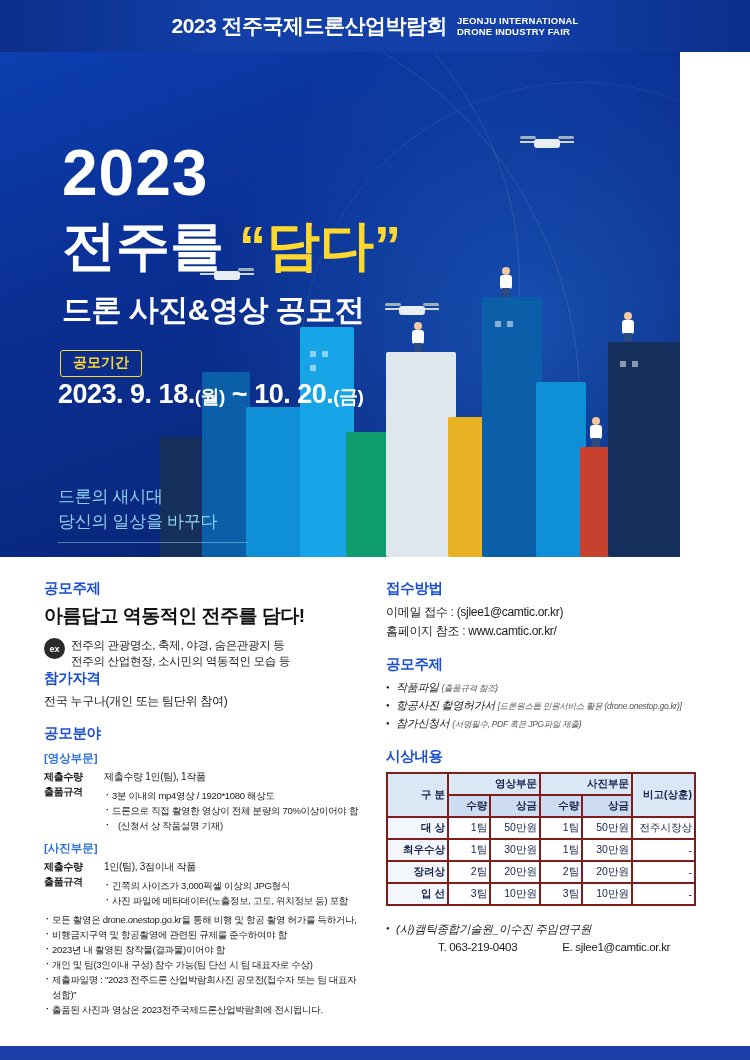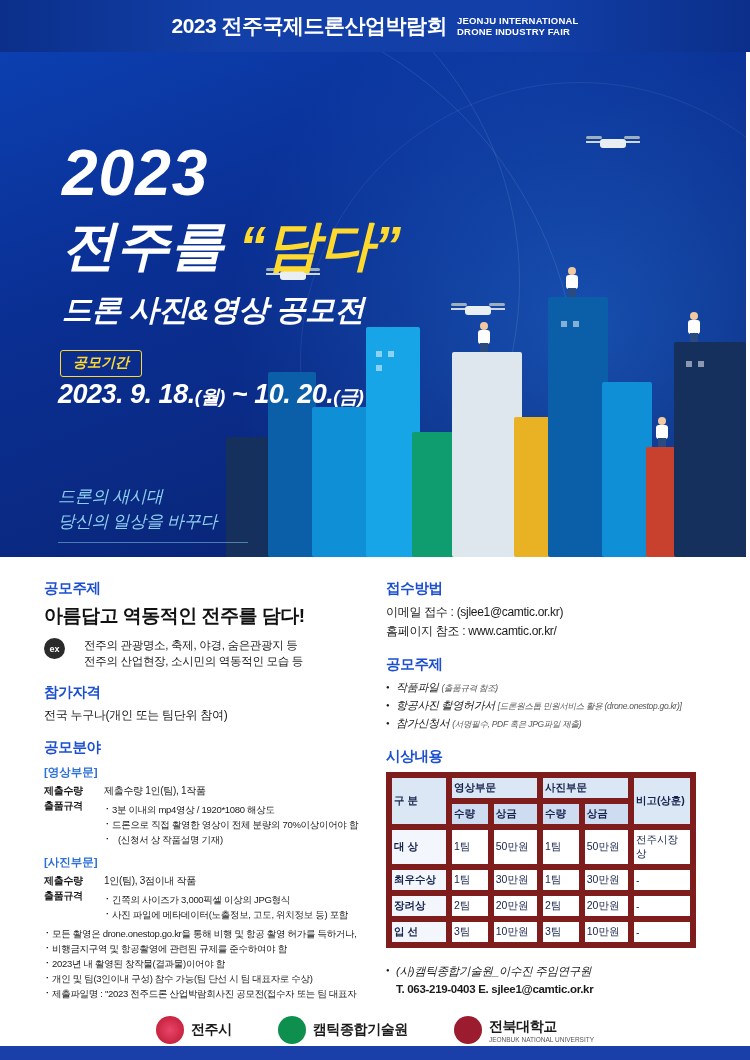--- a/index.html
+++ b/index.html
@@ -27,26 +27,25 @@
     color: #ffffff; font-size: 21px; font-weight: bold; letter-spacing: -0.5px;
   }
   .topbar-sub {
     color: #ffffff; font-size: 9.5px; line-height: 11px; font-weight: bold;
     letter-spacing: 0.2px;
   }
 
   
   .hero {
     position: relative;
-    width: 746px; height: 505px;
+    width: 680px; height: 505px;
     background:
       radial-gradient(circle at 78% 55%, rgba(34,110,210,0.55) 0%, rgba(10,40,120,0) 55%),
       linear-gradient(160deg,#0c3fb0 0%, #0a2f93 35%, #0a2a85 60%, #071f66 100%);
     overflow: hidden;
-    font-style: italic;
   }
   .hero-arcs {
     position: absolute; left: -180px; top: -120px;
     width: 700px; height: 700px;
     border-radius: 50%;
     border: 1px solid rgba(255,255,255,0.10);
   }
   .hero-arcs.b { left: -240px; top: -60px; width: 820px; height: 820px; }
   .hero-arcs.c { left: 300px; top: 30px; width: 560px; height: 560px; border-color: rgba(255,255,255,0.07); }
 
@@ -125,21 +124,21 @@
   .col-right { width: 330px; }
 
   .h-blue {
     color: #1b4fd0; font-size: 14.5px; font-weight: bold; letter-spacing: -0.3px;
     margin-bottom: 5px;
   }
   .h-black-lg {
     color: #111; font-size: 19px; font-weight: bold; letter-spacing: -0.5px;
     margin-bottom: 8px;
   }
-  .ex-row { display: flex; align-items: flex-start; gap: 19px; margin-bottom: 14px; }
+  .ex-row { display: flex; align-items: flex-start; gap: 6px; }
   .ex-badge {
     flex: 0 0 auto; width: 21px; height: 21px; border-radius: 50%;
     background: #2b2b2b; color: #fff; font-size: 9px; font-weight: bold;
     display: flex; align-items: center; justify-content: center; margin-top: 1px;
   }
   .ex-text { font-size: 11.5px; color: #222; line-height: 16px; letter-spacing: -0.3px; }
   .plain { font-size: 12px; color: #1a1a1a; letter-spacing: -0.3px; margin-bottom: 14px; }
 
   .sub-blue { color: #2b6fd8; font-size: 11.5px; font-weight: bold; margin: 8px 0 3px; }
   .kv { display: flex; gap: 6px; font-size: 10px; color: #1a1a1a; line-height: 15px; letter-spacing: -0.3px; }
@@ -164,30 +163,30 @@
   }
   .bullet:before {
     content: "●"; position: absolute; left: 0; top: 0; font-size: 6px; line-height: 17px;
   }
   .bullet .tiny { font-size: 8.5px; color: #555; }
 
   table.prize {
     border-collapse: collapse; width: 310px; margin-top: 6px; font-size: 10.5px;
   }
   table.prize th, table.prize td {
-    border: 6px solid #7f1d1d; text-align: left; padding: 3px 2px; color: #15224a;
+    border: 2px solid #7f1d1d; text-align: right; padding: 3px 2px; color: #15224a;
   }
   table.prize thead th { background: #dce7f6; font-weight: bold; }
   table.prize thead th.hdr2 { background: #cddcf1; }
   table.prize tbody td { background: #ffffff; }
   table.prize tbody td.first { font-weight: bold; background: #f3f7fd; }
 
   .contact-box { margin-top: 14px; }
   .contact-line { font-size: 11.5px; color: #1a1a1a; line-height: 18px; letter-spacing: -0.3px; }
-  .contact-line b { font-weight: bold; }
+  .contact-line b { font-weight: normal; margin-left: 42px; }
 
   
   .footer {
     position: absolute; left: 0; bottom: 0; width: 750px; height: 60px;
     background: #ffffff; border-top: 0;
     display: flex; align-items: center; justify-content: center; gap: 46px;
   }
   .logo { display: flex; align-items: center; gap: 7px; }
   .logo-mark { width: 28px; height: 28px; border-radius: 50%; }
   .logo-mark.jeonju { background: radial-gradient(circle at 50% 50%, #e8456a 0%, #c8233f 70%); }
@@ -443,32 +442,15 @@
       <div class="contact-box">
         <div class="bullet contact-line">(사)캠틱종합기술원_이수진 주임연구원</div>
         <div class="contact-line" style="padding-left:10px;">
           <b>T. 063-219-0403</b>
           <b>E. sjlee1@camtic.or.kr</b>
         </div>
       </div>
     </div>
   </div>
 
-  <div class="footer">
-    <div class="logo">
-      <div class="logo-mark jeonju"></div>
-      <div class="logo-text">전주시</div>
-    </div>
-    <div class="logo">
-      <div class="logo-mark camtic"></div>
-      <div class="logo-text">캠틱종합기술원</div>
-    </div>
-    <div class="logo">
-      <div class="logo-mark jbnu"></div>
-      <div class="logo-text">
-        <span>전북대학교</span>
-        <span class="sub">JEONBUK NATIONAL UNIVERSITY</span>
-      </div>
-    </div>
-  </div>
   <div class="footer-bottom-bar"></div>
 
 </div>
 
 </body></html>

